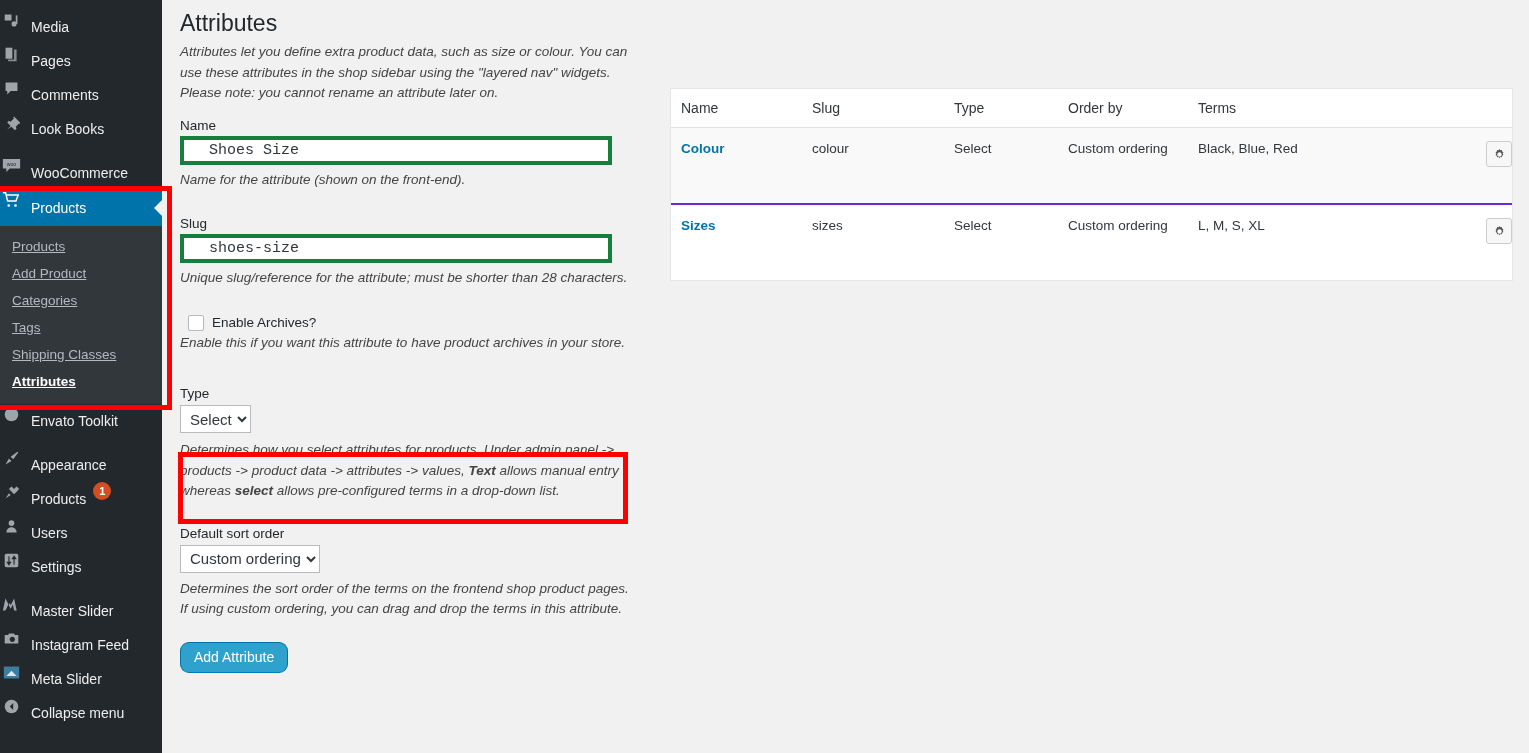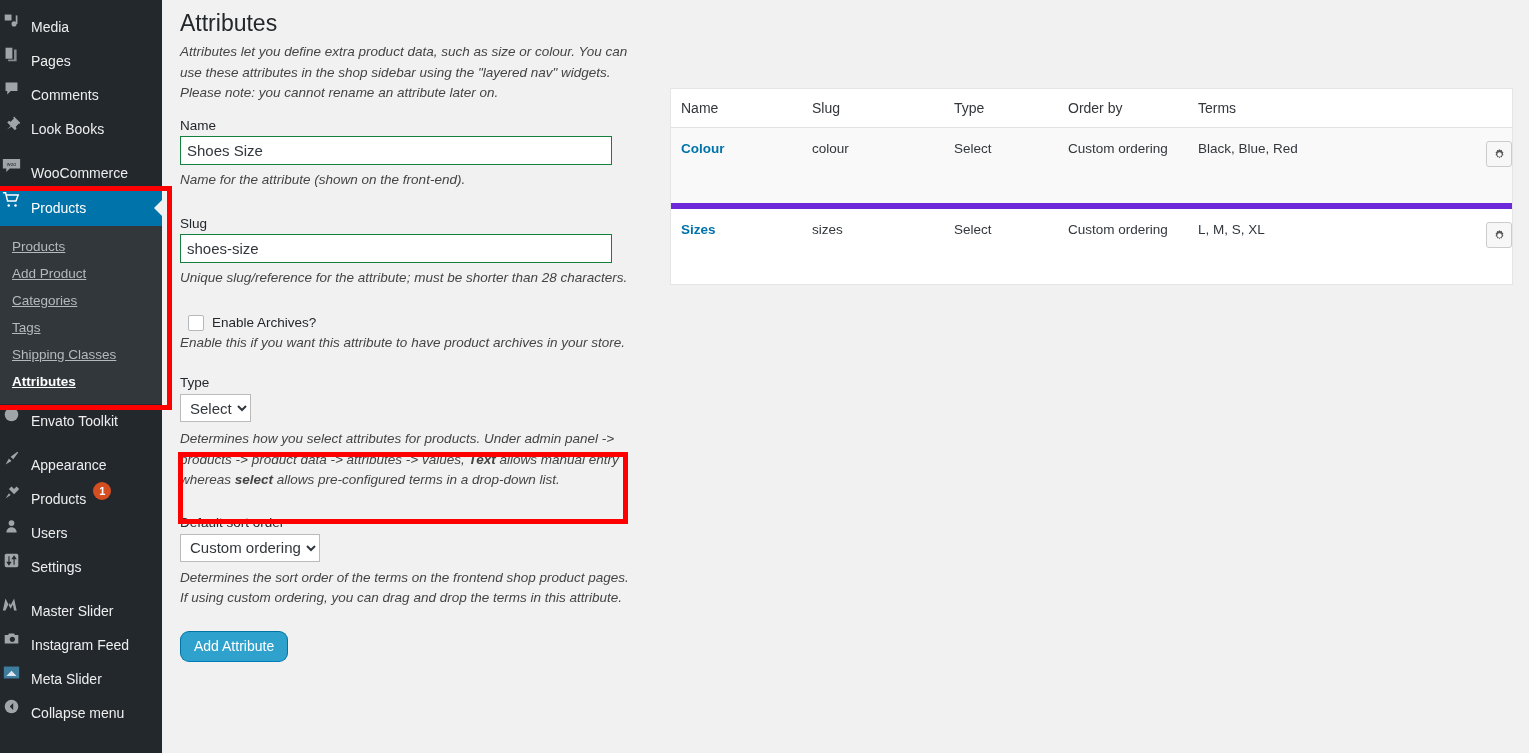--- a/index.html
+++ b/index.html
@@ -130,26 +130,26 @@
   .form-row { margin-bottom: 26px; }
   label.flabel {
     display: block;
     font-size: 13.5px;
     color: #23282d;
     margin-bottom: 3px;
   }
   input.ftext {
     width: 432px;
     height: 29px;
-    padding: 3px 6px;
+    padding: 3px 25px;
     font-size: 15px;
-    font-family: Liberation Sans, sans-serif;
+    font-family: Liberation Mono, monospace;
     color: #32373c;
     background: #fff;
-    border: 1px solid #15803d;
+    border: 4px solid #15803d;
     border-radius: 0;
     outline: none;
   }
 
   .checkrow { display: flex; align-items: center; margin-bottom: 2px; }
   input.fcheck {
     -webkit-appearance: none; appearance: none;
     width: 16px; height: 16px;
     margin: 0 8px 0 8px;
     background: #fff;
@@ -204,21 +204,21 @@
     font-weight: normal;
     color: #32373c;
     font-size: 14px;
     padding: 11px 0 11px 10px;
     border-bottom: 1px solid #e1e1e1;
     background: #fff;
   }
   table.attr-table td {
     padding: 13px 0 36px 10px;
     vertical-align: top;
-    border-bottom: 6px solid #6d28d9;
+    border-bottom: 2px solid #6d28d9;
   }
   table.attr-table tr.row-alt td { background: #f9f9f9; }
   table.attr-table tr:last-child td { border-bottom: none; margin-left: 28px; }
   td.c-name a { color: #0073aa; font-weight: bold; text-decoration: none; }
   .col-w-name { width: 131px; }
   .col-w-slug { width: 142px; }
   .col-w-type { width: 114px; }
   .col-w-order { width: 130px; }
   .col-w-terms { width: auto; }
   .col-w-act { width: 56px; }
@@ -443,21 +443,21 @@
         </div>
 
         
         <div class="form-row">
           <label class="flabel">Slug</label>
           <input class="ftext" type="text" value="shoes-size" style="">
           <p class="field-desc">Unique slug/reference for the attribute; must be shorter than 28 characters.</p>
         </div>
 
         
-        <div class="form-row" style="margin-bottom:22px;">
+        <div class="form-row" style="margin-bottom:33px;">
           <div class="checkrow">
             <input class="fcheck" type="checkbox" id="cb-archives" style="">
             <label for="cb-archives">Enable Archives?</label>
           </div>
           <p class="field-desc" style="margin-top:2px;">Enable this if you want this attribute to have product archives in your store.</p>
         </div>
 
         
         <div class="form-row" style="margin-bottom:24px;">
           <label class="flabel" style="margin-bottom:4px;">Type</label>

